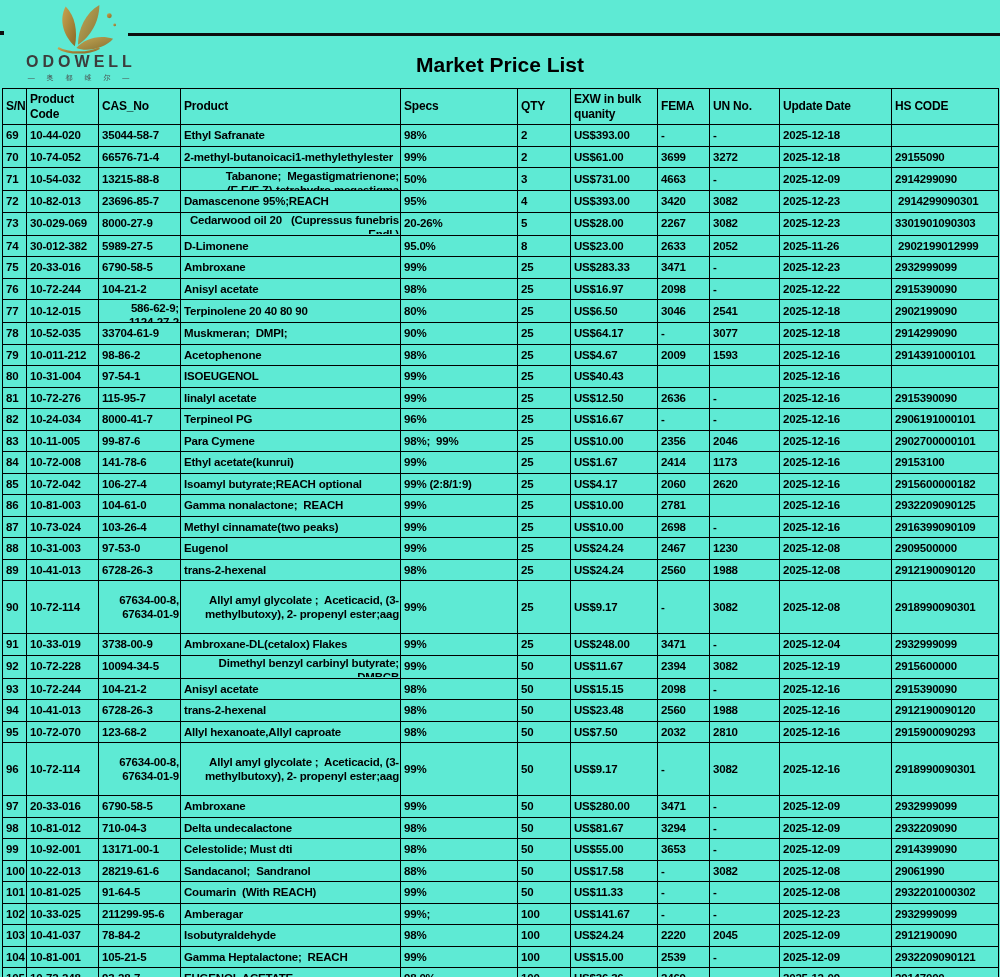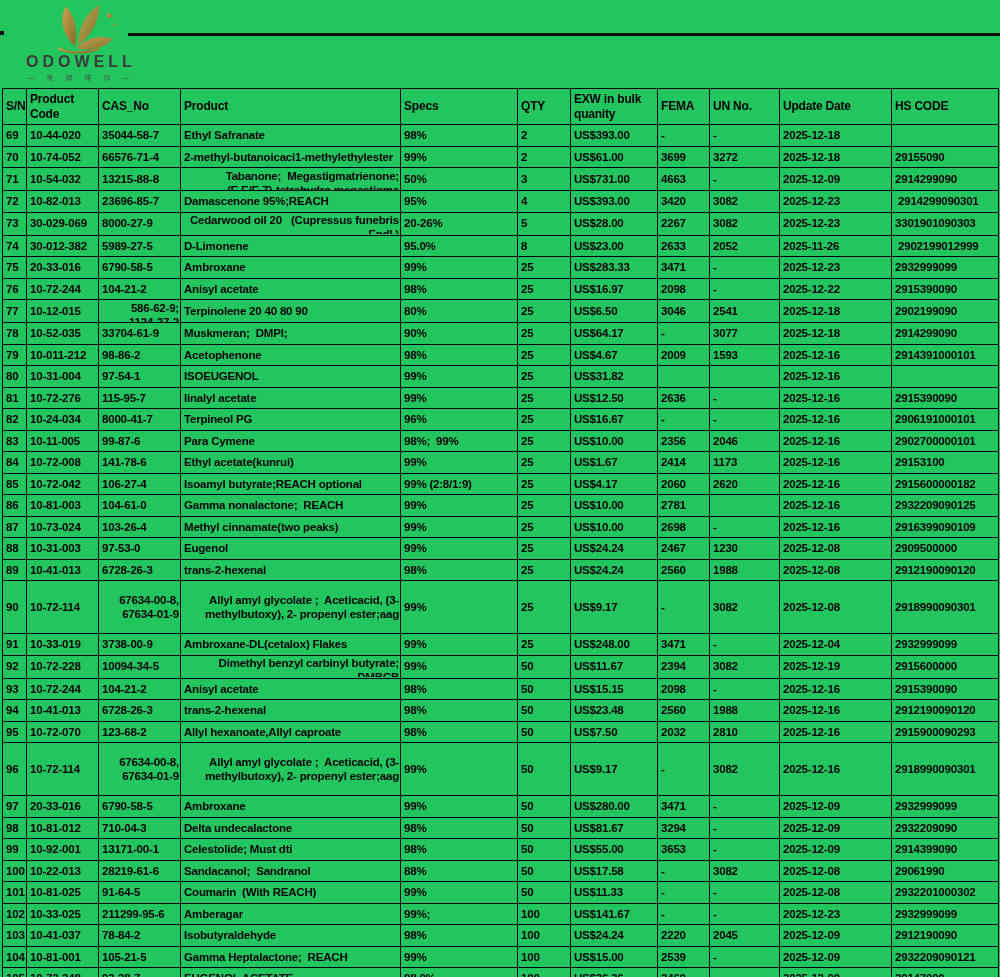--- a/index.html
+++ b/index.html
@@ -1,16 +1,16 @@
 <!DOCTYPE html>
 <html><head>
 <meta charset="utf-8">
 <style>
   html,body{margin:0;padding:0;background:#fff;}
-  #page{position:relative;width:1000px;height:977px;background:#22c55e;overflow:hidden;
+  #page{position:relative;width:1000px;height:977px;background:#5eead4;overflow:hidden;
         font-family:"Liberation Sans",sans-serif;color:#000;}
 
   
   #brand{position:absolute;left:16px;top:2px;width:130px;text-align:center;}
   #brand svg{display:block;margin:0 auto;}
   .brand-word{font-size:16px;font-weight:600;color:#3c3c3c;letter-spacing:4px;line-height:1.05;}
   .brand-cn{font-size:7px;color:#4a4a4a;letter-spacing:5px;margin-top:2px;white-space:nowrap;}
 
   
   #top-rule{position:absolute;left:128px;top:33px;width:872px;height:3px;background:#0d0d0d;}
@@ -56,20 +56,21 @@
       <circle cx="97" cy="18" r="3.2" fill="url(#g1)"></circle>
       <circle cx="104" cy="30" r="1.8" fill="url(#g1)"></circle>
     </svg>
     <div class="brand-word">ODOWELL</div>
     <div class="brand-cn">— 奥 都 维 尔 —</div>
   </div>
 
   <div id="top-rule"></div>
   <div id="edge-tick"></div>
 
+  <div id="title">Market Price List</div>
 
   <table id="price-table">
     <colgroup>
       <col style="width:24px">
         <col style="width:72px">
         <col style="width:82px">
       <col style="width:220px">
         <col style="width:117px">
         <col style="width:53px">
       <col style="width:87px">
@@ -519,21 +520,21 @@
           <td>
             <div class="c">ISOEUGENOL</div>
           </td>
           <td>
             <div class="c">99%</div>
           </td>
           <td>
             <div class="c">25</div>
           </td>
           <td>
-            <div class="c">US$31.82</div>
+            <div class="c">US$40.43</div>
           </td>
           <td>
             <div class="c"></div>
           </td>
           <td>
             <div class="c"></div>
           </td>
           <td>
             <div class="c">2025-12-16</div>
           </td>

